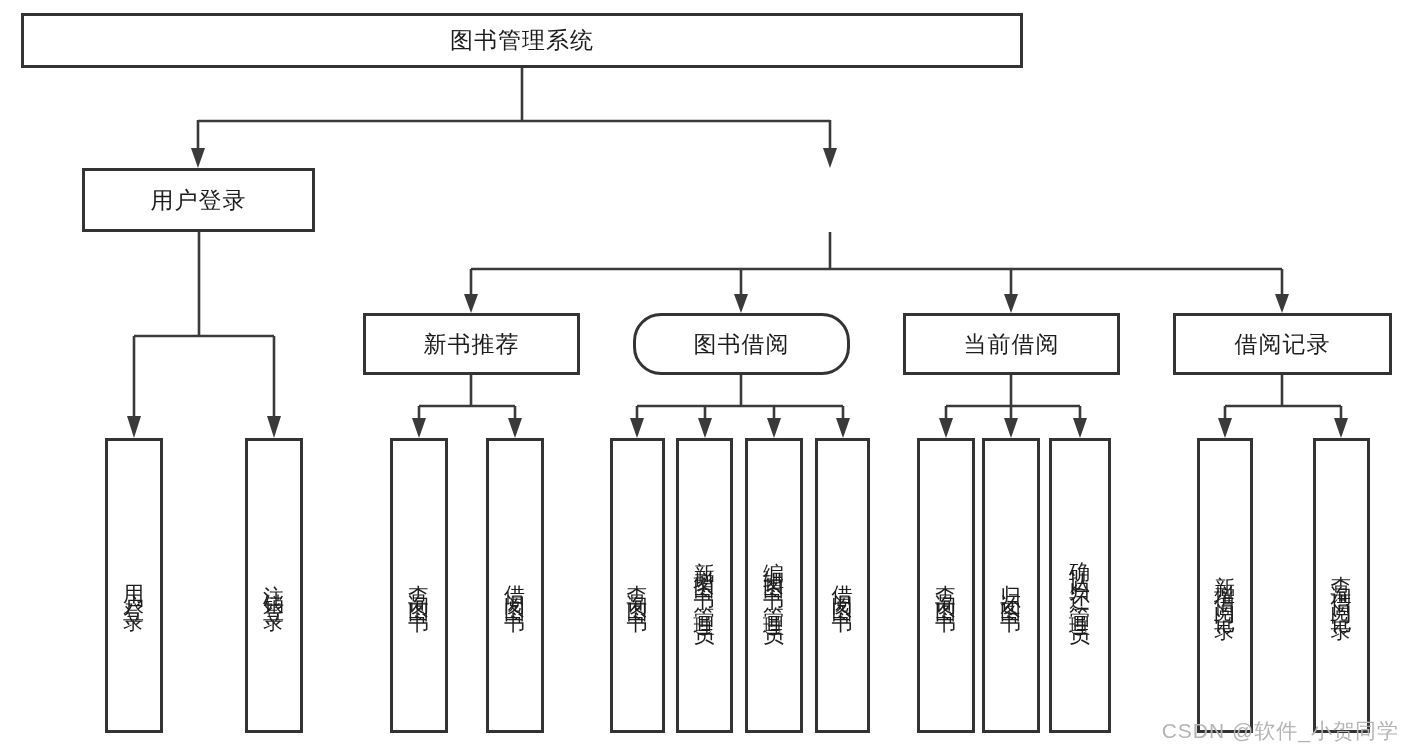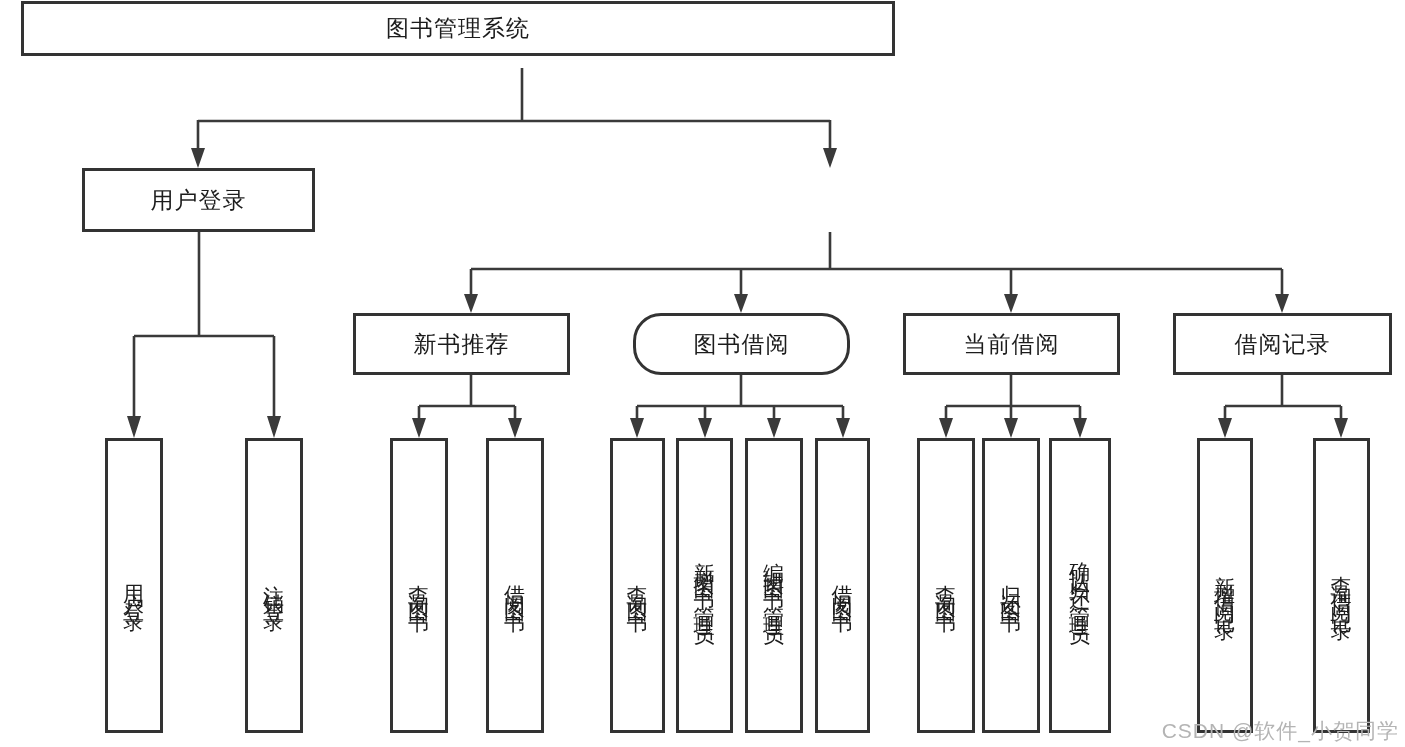--- a/index.html
+++ b/index.html
@@ -31,25 +31,25 @@
   }
   .node.h{font-size:23px;letter-spacing:1px;}
   .node.v{font-size:21px;}
   .node.v .vtext{
     writing-mode:vertical-rl;
     text-orientation:mixed;
     letter-spacing:9px;
     line-height:1;
     white-space:nowrap;
   }
-  .root{left:21px;top:1px;width:874px;height:55px;text-align:right;}
+  .root{left:21px;top:13px;width:1002px;height:55px;text-align:right;}
   .n-user-login{left:82px;top:168px;width:233px;height:64px;}
   .n-book-mgmt{left:713px;top:168px;width:234px;height:64px;}
   .lvl3{top:313px;height:62px;width:217px;}
-  .n-new-book-rec{left:353px;}
+  .n-new-book-rec{left:363px;}
   .n-book-borrow{left:633px;border-radius:28px;}
   .n-current-borrow{left:903px;align-items:center;}
   .n-borrow-records{left:1173px;width:219px;}
   .leaf{top:438px;height:295px;width:58px;}
   .l-user-login{left:105px;}
   .l-logout{left:245px;}
   .l-rec-query{left:390px;}
   .l-rec-borrow{left:486px;}
   .l-bb-query{left:610px;width:55px;}
   .l-bb-add{left:676px;width:57px;}

